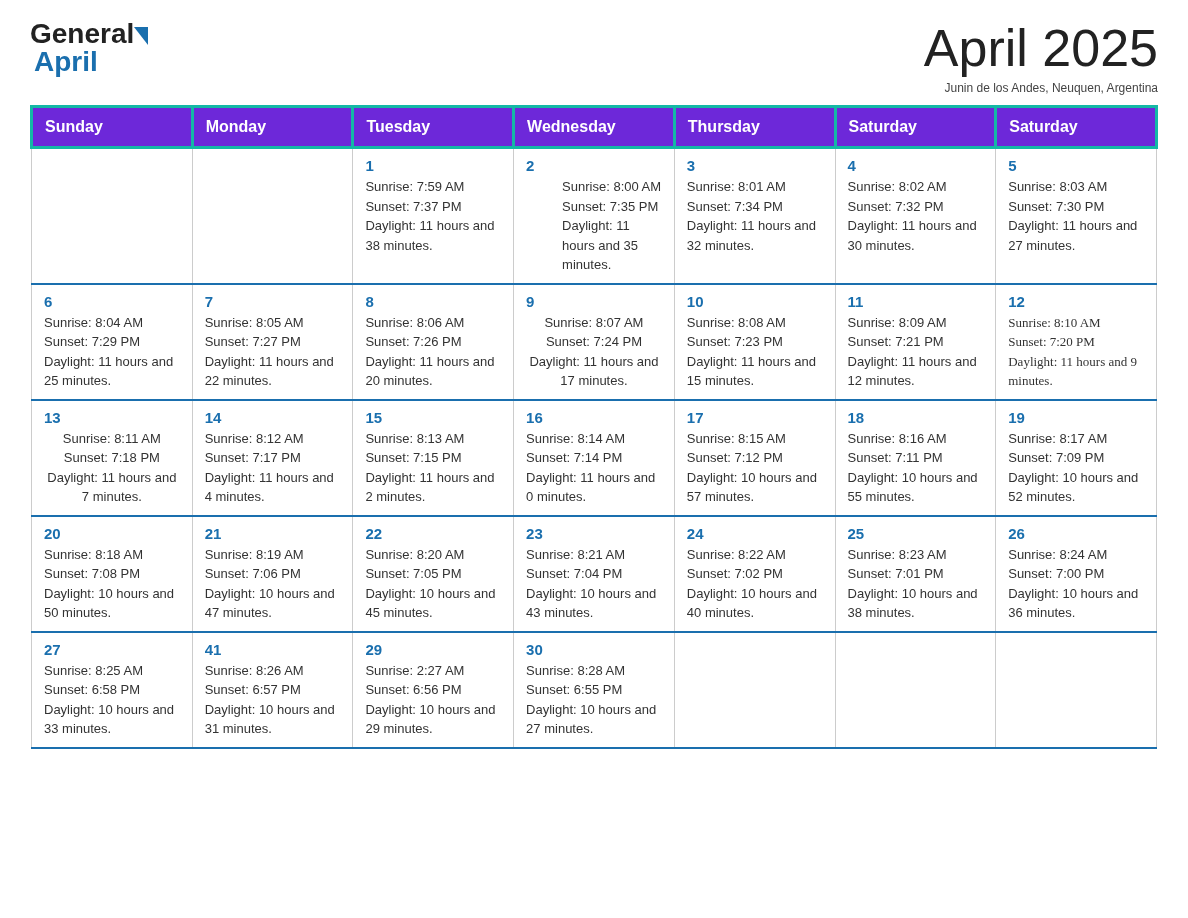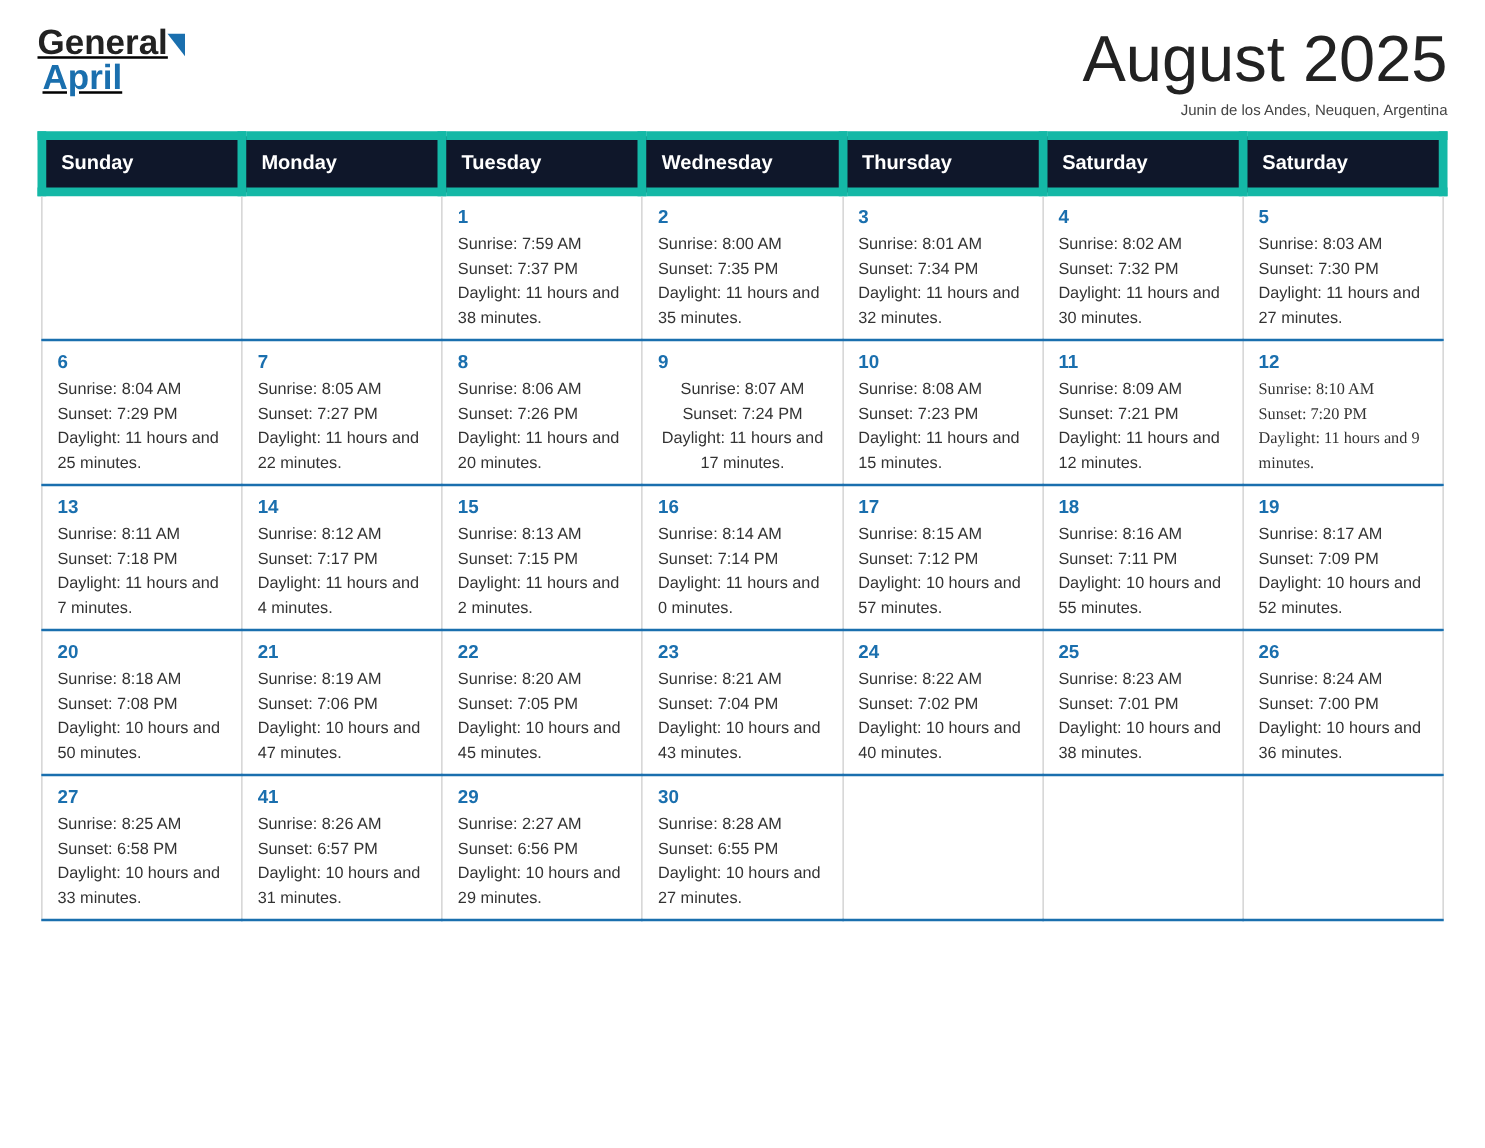--- a/index.html
+++ b/index.html
@@ -13,21 +13,20 @@
     .header {
       display: flex;
       justify-content: space-between;
       align-items: flex-start;
       margin-bottom: 10px;
     }
     .logo {
       display: flex;
       align-items: flex-start;
       gap: 4px;
-      text-decoration: underline;
     }
     .logo-text-general {
       font-size: 28px;
       font-weight: bold;
       color: #222;
     }
     .logo-text-blue {
       font-size: 28px;
       font-weight: bold;
       color: #1a6fae;
@@ -54,27 +53,27 @@
       font-size: 12px;
       color: #444;
       margin-top: 4px;
     }
     table {
       width: 100%;
       border-collapse: collapse;
       margin-top: 10px;
     }
     thead tr th {
-      background-color: #0f172a;
+      background-color: #6d28d9;
       color: #fff;
       font-size: 16px;
       font-weight: bold;
       padding: 10px 12px;
       text-align: left;
-      border: 7px solid #14b8a6;
+      border: 3px solid #14b8a6;
     }
     tbody tr td {
       vertical-align: top;
       padding: 8px 12px;
       border: 1px solid #ccc;
       font-size: 13.5px;
       color: #222;
       width: 14.28%;
       min-height: 100px;
     }
@@ -106,21 +105,21 @@
       <div style="display:flex; align-items:center;">
         <span class="logo-text-general">General</span>
         <div style="display:flex; align-items:flex-start; margin-left:2px;">
           <div class="logo-triangle"></div>
         </div>
       </div>
       <span class="logo-text-blue" style="margin-left:4px;">April</span>
     </div>
   </div>
   <div class="title-block">
-    <div class="month-title">August 2025</div>
+    <div class="month-title">April 2025</div>
     <div class="location-subtitle">Junin de los Andes, Neuquen, Argentina</div>
   </div>
 </div>
 
 <table>
   <thead>
     <tr>
     <th>Sunday</th>
         <th>Monday</th>
         <th>Tuesday</th>
@@ -135,21 +134,21 @@
         <td class="empty-cell"></td>
         <td class="empty-cell"></td>
         <td>
           <span class="day-number">1</span>
           <div class="day-info" style="white-space: pre-line;">Sunrise: 7:59 AM
 Sunset: 7:37 PM
 Daylight: 11 hours and 38 minutes.</div>
         </td>
         <td>
           <span class="day-number">2</span>
-          <div class="day-info" style="white-space: pre-line;">Sunrise: 8:00 AM
+          <div class="day-info" style="white-space: pre-line; margin-left: 36px;">Sunrise: 8:00 AM
 Sunset: 7:35 PM
 Daylight: 11 hours and 35 minutes.</div>
         </td>
         <td>
           <span class="day-number">3</span>
           <div class="day-info" style="white-space: pre-line;">Sunrise: 8:01 AM
 Sunset: 7:34 PM
 Daylight: 11 hours and 32 minutes.</div>
         </td>
         <td>
@@ -205,21 +204,21 @@
         <td>
           <span class="day-number">12</span>
           <div class="day-info" style="white-space: pre-line; font-family: Liberation Serif, serif;">Sunrise: 8:10 AM
 Sunset: 7:20 PM
 Daylight: 11 hours and 9 minutes.</div>
         </td>
       </tr>
       <tr>
         <td>
           <span class="day-number">13</span>
-          <div class="day-info" style="white-space: pre-line;">Sunrise: 8:11 AM
+          <div class="day-info" style="white-space: pre-line; text-align: center;">Sunrise: 8:11 AM
 Sunset: 7:18 PM
 Daylight: 11 hours and 7 minutes.</div>
         </td>
         <td>
           <span class="day-number">14</span>
           <div class="day-info" style="white-space: pre-line;">Sunrise: 8:12 AM
 Sunset: 7:17 PM
 Daylight: 11 hours and 4 minutes.</div>
         </td>
         <td>

